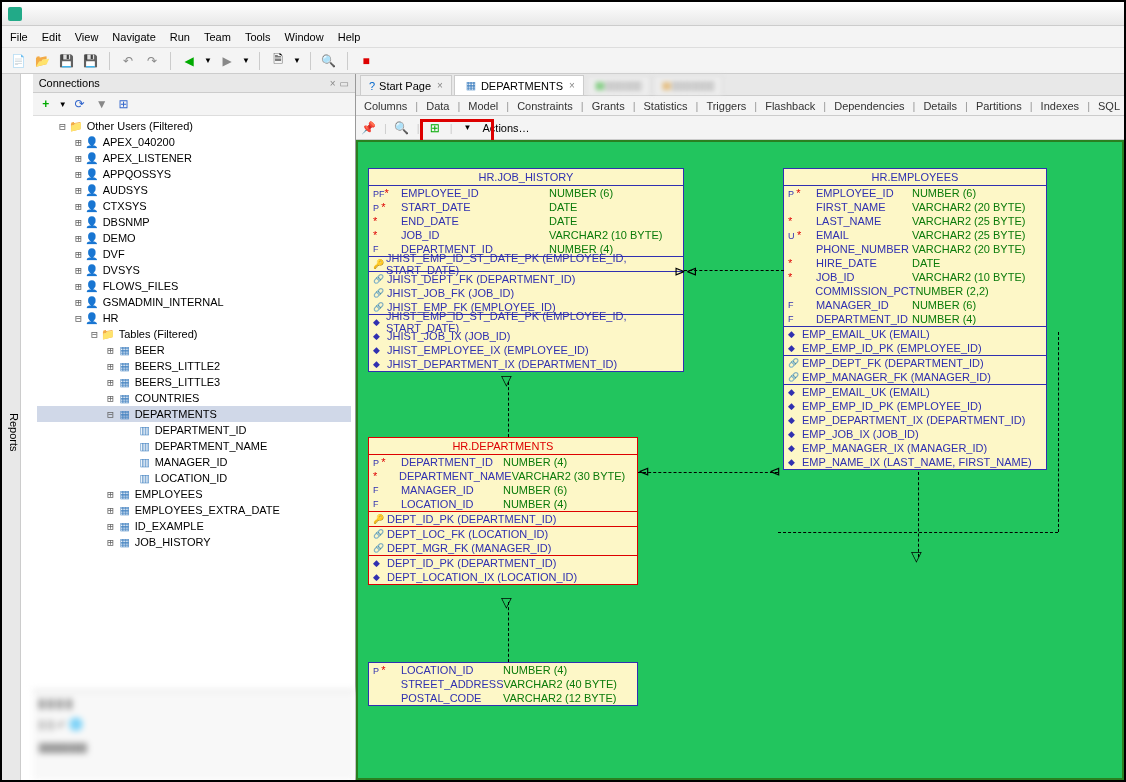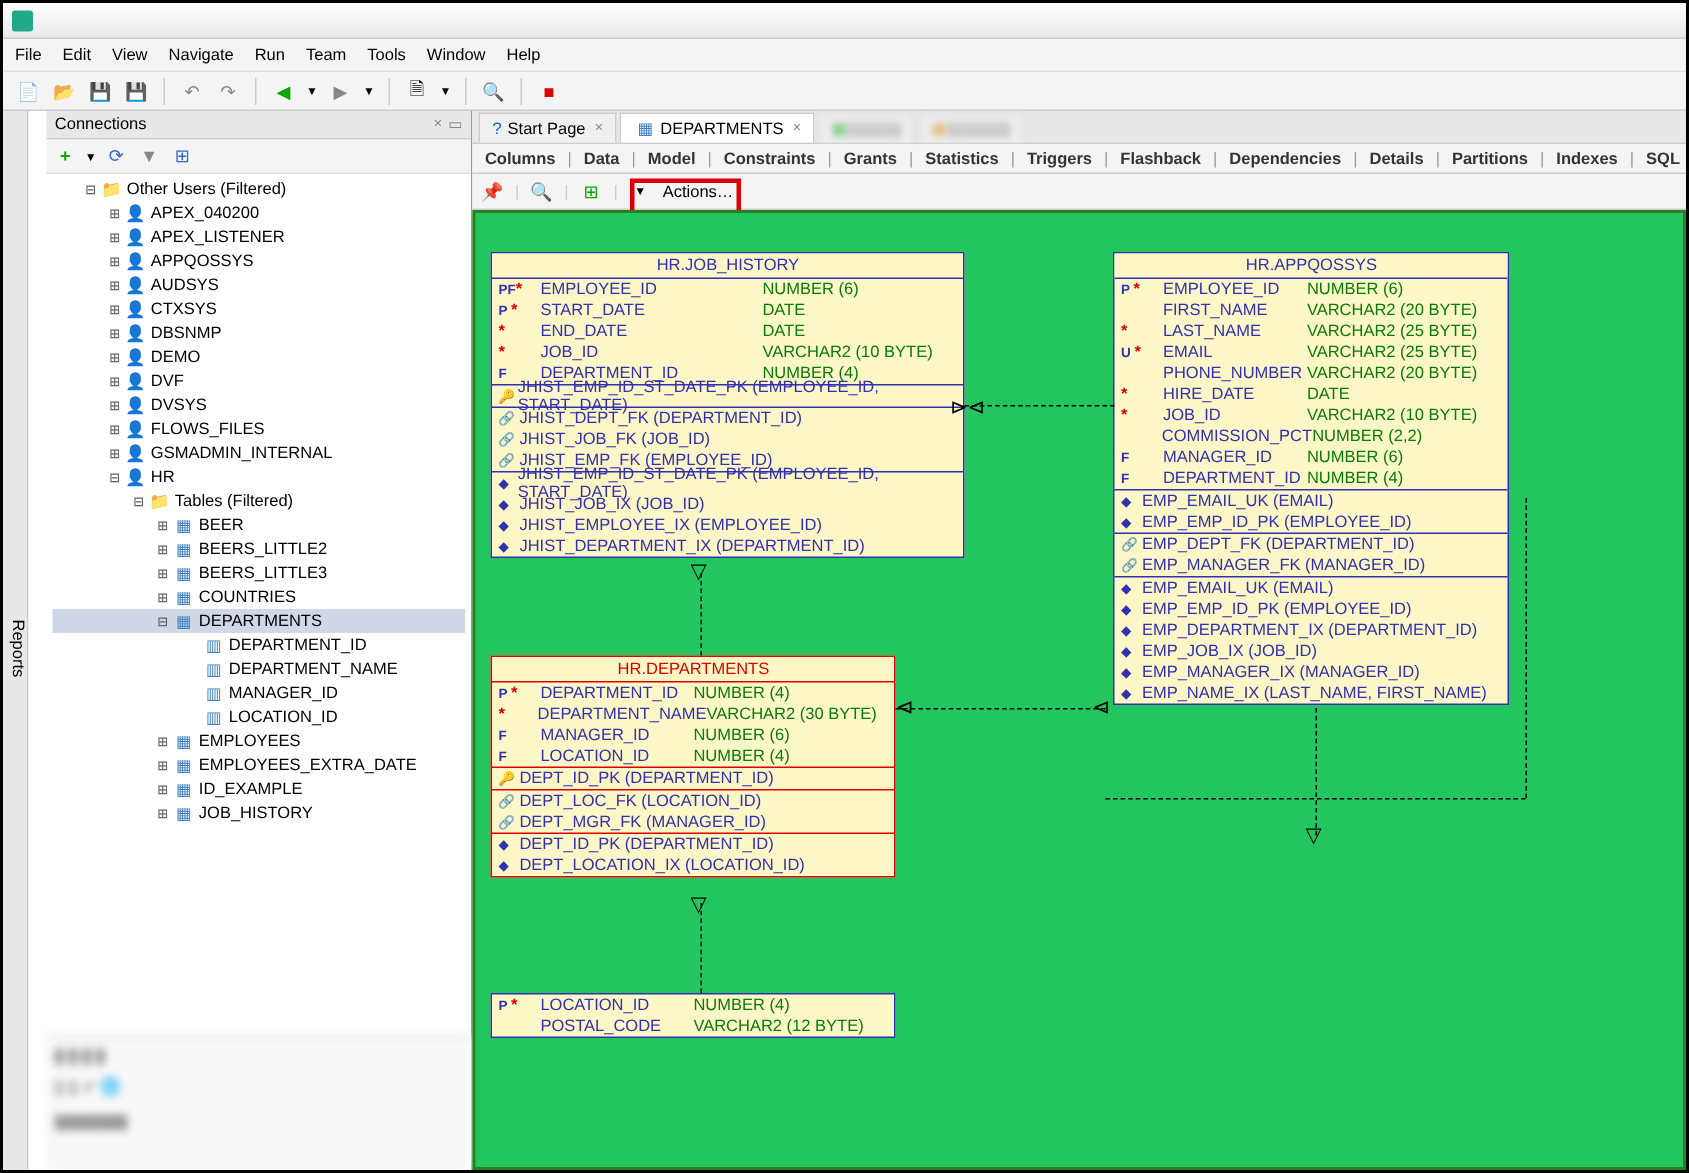--- a/index.html
+++ b/index.html
@@ -24,32 +24,32 @@
 .user-icon { color: #d88030; }
 .folder-icon { color: #c8a030; }
 .table-icon { color: #4080c0; }
 .col-icon { color: #4080c0; }
 .right-panel { flex: 1; display: flex; flex-direction: column; background: #fff; }
 .tabs-row { display: flex; height: 22px; background: #e8e8e8; border-bottom: 1px solid #ccc; align-items: flex-end; padding-left: 4px; gap: 0; }
 .top-tab { display: flex; align-items: center; padding: 3px 8px; background: #f0f0f0; border: 1px solid #ccc; border-bottom: none; margin-right: 2px; height: 20px; }
 .top-tab.active { background: #fff; }
 .top-tab .close-x { margin-left: 6px; color: #888; font-size: 10px; cursor: pointer; }
 .subtabs-row { display: flex; height: 20px; background: #f4f4f4; border-bottom: 1px solid #ccc; padding-left: 4px; align-items: center; gap: 4px; font-size: 11px; }
-.subtab { padding: 1px 4px; cursor: pointer; color: #333; font-weight: bold; }
+.subtab { padding: 1px 4px; cursor: pointer; color: #333; }
 .sub-toolbar { display: flex; height: 24px; background: #f4f4f4; border-bottom: 1px solid #ccc; align-items: center; padding-left: 4px; gap: 6px; }
 .highlight-box { position: absolute; border: 3px solid #d00; pointer-events: none; }
 .canvas { flex: 1; position: relative; background: #22c55e; overflow: hidden; border: 2px solid #2a8020; }
 .entity { position: absolute; background: #fdf7c7; border: 1px solid #3030b0; font-size: 10px; }
 .entity.selected { border: 1px solid #d00; }
 .entity-title { background: #fdf7c7; text-align: center; font-weight: normal; color: #3030b0; padding: 2px 0; border-bottom: 1px solid #3030b0; }
 .entity.selected .entity-title { color: #d00; border-bottom-color: #d00; }
 .entity-section { border-bottom: 1px solid #3030b0; }
 .entity.selected .entity-section { border-bottom-color: #d00; }
 .entity-row { display: flex; padding: 1px 4px; height: 14px; align-items: center; }
-.col-flags { width: 28px; color: #3030b0; font-size: 9px; font-weight: bold; }
+.col-flags { width: 28px; color: #3030b0; font-size: 9px; }
 .col-flags .star { color: #d00; }
 .col-name { flex: 1; color: #3030b0; }
 .col-type { width: 130px; color: #0a7a0a; }
 .idx-row { display: flex; padding: 1px 4px; height: 14px; align-items: center; color: #3030b0; }
 .idx-icon { width: 14px; font-size: 9px; }
 .relation-line { position: absolute; border-top: 1px dashed #000; }
 .relation-v { position: absolute; border-left: 1px dashed #000; }
 .arrow { position: absolute; font-size: 14px; color: #000; }
 .bottom-panel { height: 90px; background: #f8f8f8; border-top: 1px solid #ccc; padding: 6px; filter: blur(3px); }
 </style>
@@ -383,21 +383,21 @@
               <span>JHIST_EMPLOYEE_IX (EMPLOYEE_ID)</span>
             </div>
             <div class="idx-row">
               <span class="idx-icon">◆</span>
               <span>JHIST_DEPARTMENT_IX (DEPARTMENT_ID)</span>
             </div>
           </div>
       </div>
 
       <div class="entity" style="left:425px;top:26px;width:264px">
-        <div class="entity-title">HR.APPQOSSYS</div>
+        <div class="entity-title">HR.EMPLOYEES</div>
         <div class="entity-section" id="emp-cols">
             <div class="entity-row">
               <span class="col-flags">P <span class="star">*</span></span>
               <span class="col-name">EMPLOYEE_ID</span>
               <span class="col-type">NUMBER (6)</span>
             </div>
             <div class="entity-row">
               <span class="col-flags"></span>
               <span class="col-name">FIRST_NAME</span>
               <span class="col-type">VARCHAR2 (20 BYTE)</span>
@@ -542,20 +542,25 @@
             </div>
           </div>
       </div>
 
       <div class="entity" style="left:10px;top:520px;width:270px">
         <div id="loc-cols">
             <div class="entity-row">
               <span class="col-flags">P <span class="star">*</span></span>
               <span class="col-name">LOCATION_ID</span>
               <span class="col-type">NUMBER (4)</span>
+            </div>
+            <div class="entity-row">
+              <span class="col-flags"></span>
+              <span class="col-name">STREET_ADDRESS</span>
+              <span class="col-type">VARCHAR2 (40 BYTE)</span>
             </div>
             <div class="entity-row">
               <span class="col-flags"></span>
               <span class="col-name">POSTAL_CODE</span>
               <span class="col-type">VARCHAR2 (12 BYTE)</span>
             </div>
           </div>
       </div>
 
       <div class="relation-v" style="left:150px;top:240px;height:55px"></div>

